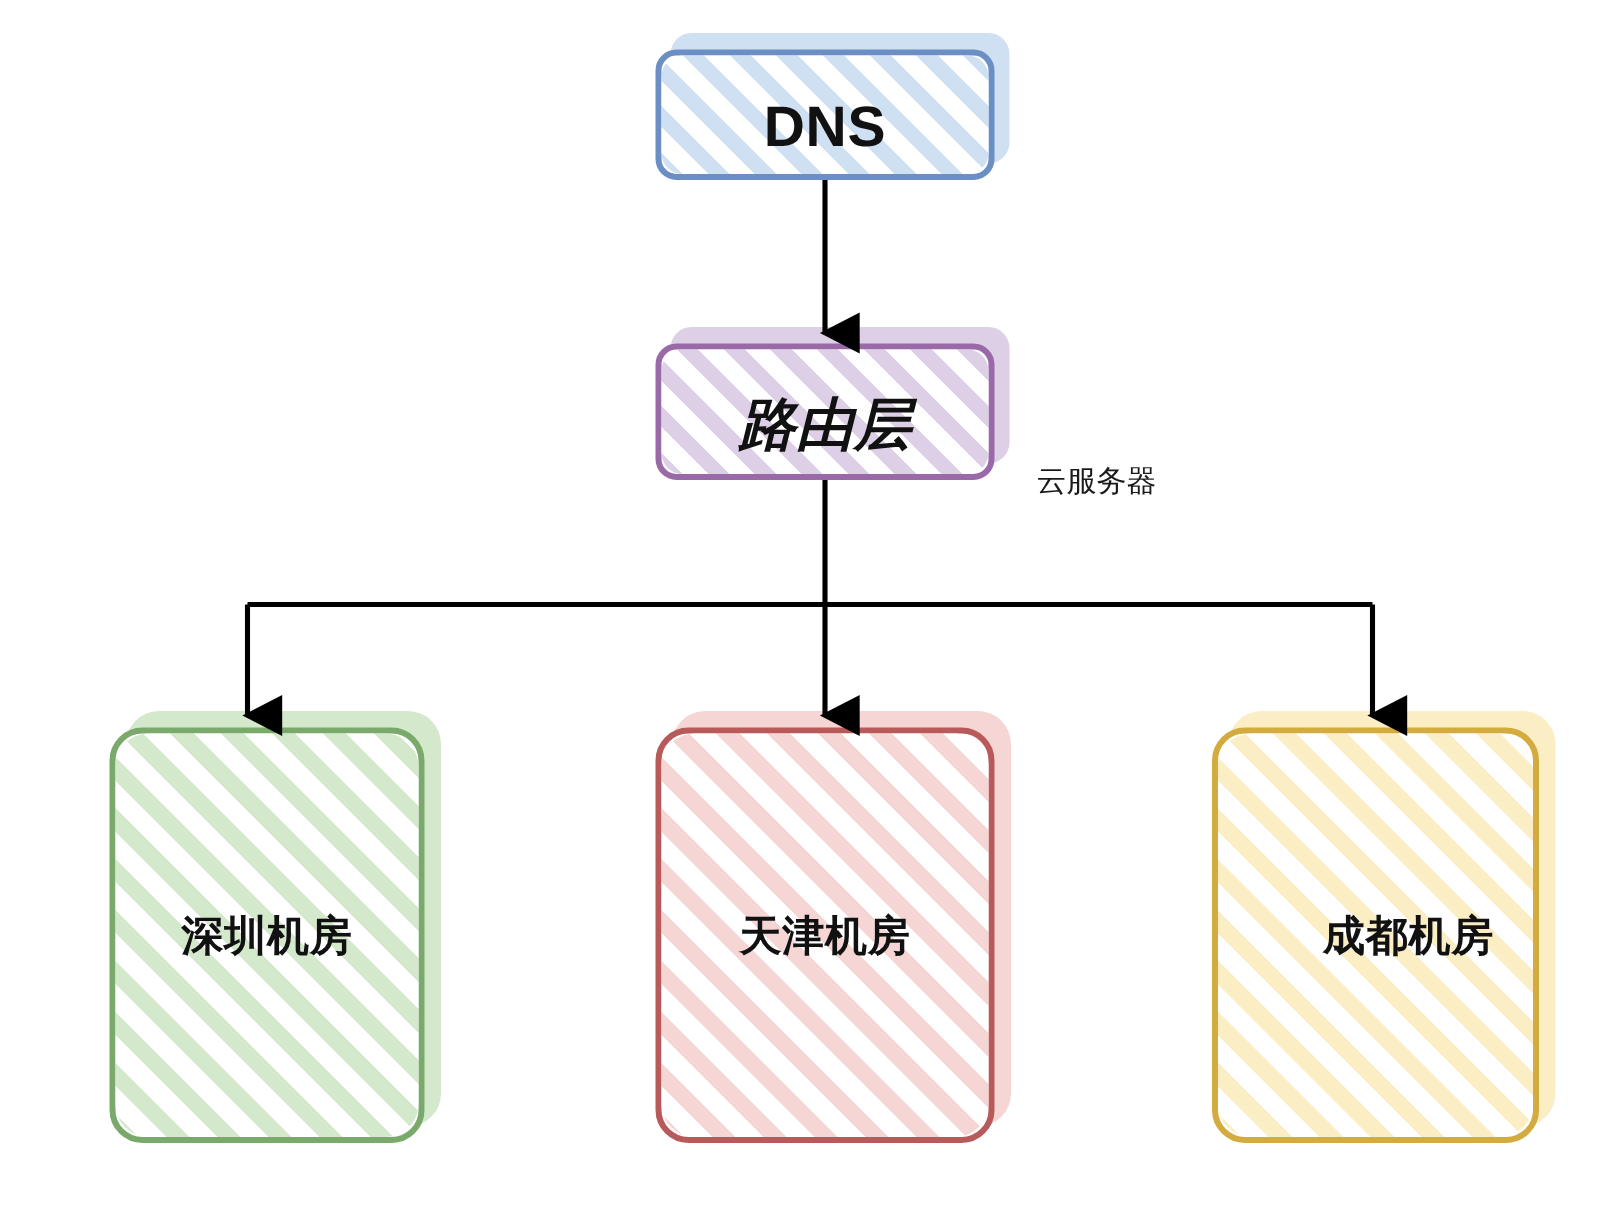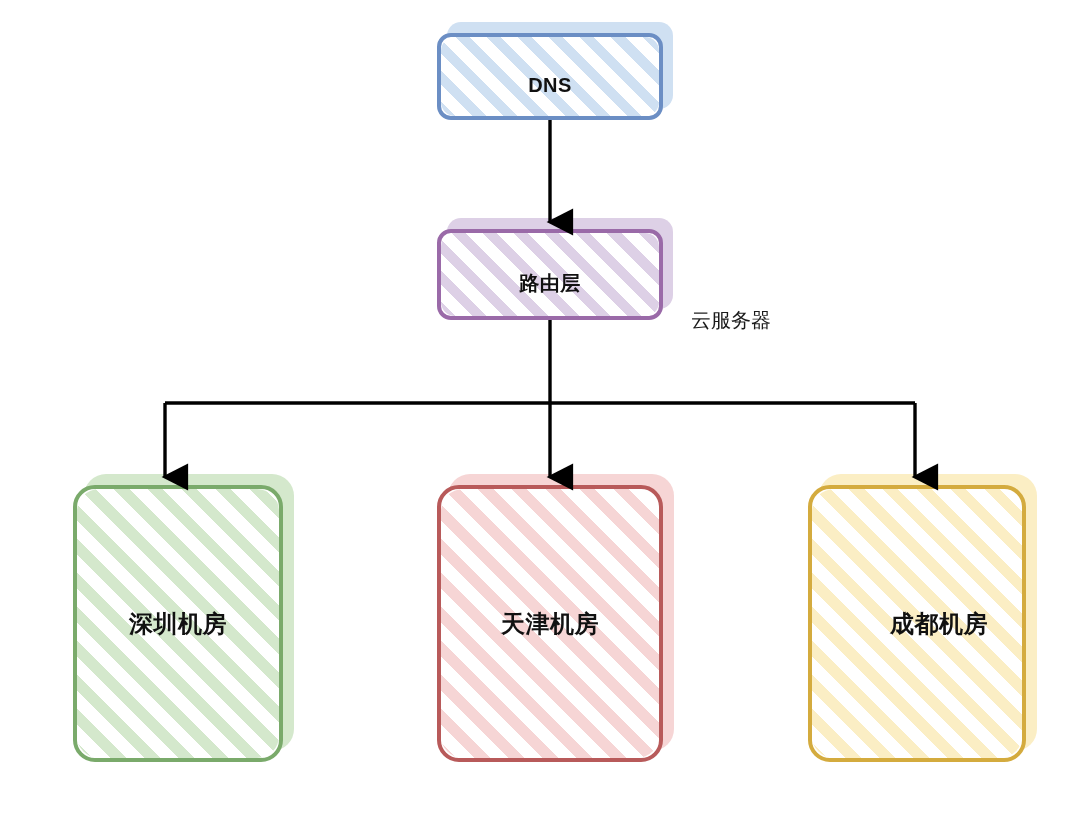--- a/index.html
+++ b/index.html
@@ -17,30 +17,30 @@
 
   
   .node .hatch{position:absolute;inset:0;z-index:1;border-radius:inherit;}
 
   
   .shadow{position:absolute;z-index:0;border-radius:inherit;}
 
   .n-dns      {left:437px; top:33px;  width:226px; height:87px;  border-radius:14px;
                border-width:4px; border-color:#6b8ec4;}
   .n-router   {left:437px; top:229px; width:226px; height:91px;  border-radius:14px;
-               border-width:4px; border-color:#9a6aa8;}
+               border-width:4px; border-color:#9a6aa8;font-style:italic;}
   .n-sz       {left:73px;  top:485px; width:210px; height:277px; border-radius:22px;
                border-width:4px; border-color:#7aaa6b;}
   .n-tj       {left:437px; top:485px; width:226px; height:277px; border-radius:22px;
                border-width:4px; border-color:#b85a5a;}
   .n-cd       {left:808px; top:485px; width:218px; height:277px; border-radius:22px;
                border-width:4px; border-color:#d4ab3e;padding-left:44px;}
 
-  .t-big{font-size:20px;margin-top:18px;}
-  .t-mid{font-size:24px;}
+  .t-big{font-size:38px;margin-top:18px;}
+  .t-mid{font-size:28px;}
 
   
   .caption{position:absolute;font-size:20px;color:#1a1a1a;white-space:nowrap;}
   .c-cloud{left:691px;top:263px;margin-top:44px;}
 
   
   .edges{position:absolute;left:0;top:0;width:1080px;height:821px;z-index:5;
          pointer-events:none;}
 </style>
 </head>

